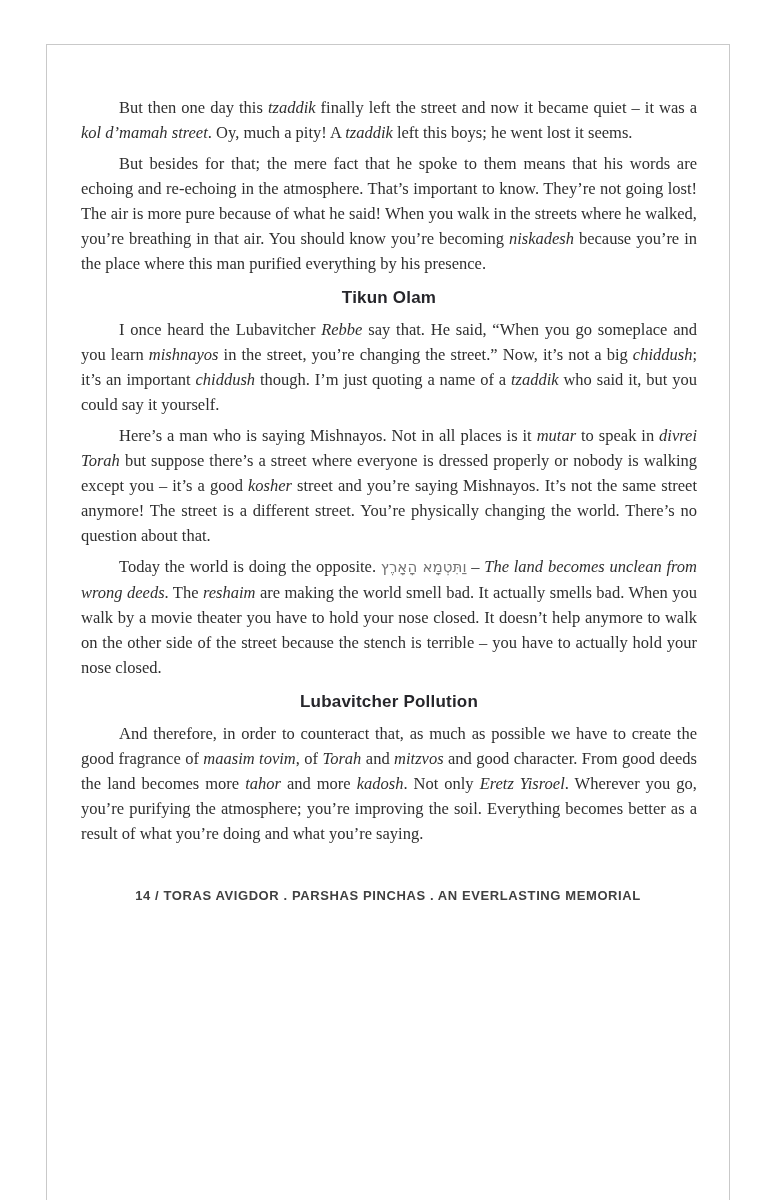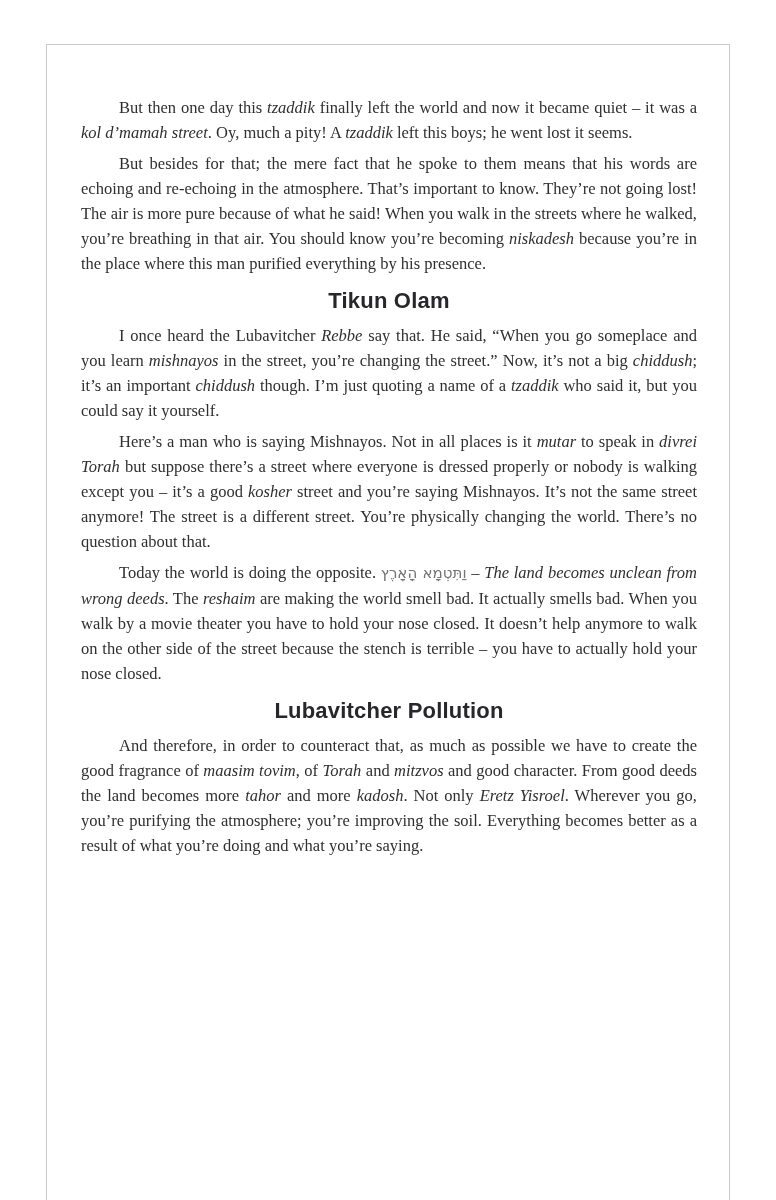--- a/index.html
+++ b/index.html
@@ -34,21 +34,21 @@
   .para .seg-italic { font-style: italic; }
   .para .seg-hebrew {
     font-family: "DejaVu Sans", sans-serif;
     font-style: normal;
     font-size: 15px;
     color: #737373;
   }
   .section-heading {
     font-family: "Liberation Sans", sans-serif;
     font-weight: 700;
-    font-size: 22px;
+    font-size: 17px;
     color: #26262b;
     text-align: center;
     margin: 12px 0 9px 0;
     letter-spacing: 0.2px;
   }
   .page-footer {
     font-family: "Liberation Sans", sans-serif;
     font-weight: 700;
     font-size: 13px;
     letter-spacing: 0.6px;
@@ -56,22 +56,23 @@
     text-align: center;
     margin-top: 42px;
   }
 </style>
 </head>
 <body>
 
 <div class="page-frame">
   <div class="content">
 
-      <p class="para indent"><span>But then one day this </span><span class="seg-italic">tzaddik</span><span> finally left the world and now it became quiet – it was a </span><span class="seg-italic">kol d’mamah street</span><span>. Oy, much a pity! A </span><span class="seg-italic">tzaddik</span><span> left this boys; he went lost it seems.</span></p>
+      <p class="para indent"><span>But then one day this </span><span class="seg-italic">tzaddik</span><span> finally left the street and now it became quiet – it was a </span><span class="seg-italic">kol d’mamah street</span><span>. Oy, much a pity! A </span><span class="seg-italic">tzaddik</span><span> left this boys; he went lost it seems.</span></p>
       <p class="para indent"><span>But besides for that; the mere fact that he spoke to them means that his words are echoing and re-echoing in the atmosphere. That’s important to know. They’re not going lost! The air is more pure because of what he said! When you walk in the streets where he walked, you’re breathing in that air. You should know you’re becoming </span><span class="seg-italic">niskadesh</span><span> because you’re in the place where this man purified everything by his presence.</span></p>
       <div class="section-heading">Tikun Olam</div>
       <p class="para indent"><span>I once heard the Lubavitcher </span><span class="seg-italic">Rebbe</span><span> say that. He said, “When you go someplace and you learn </span><span class="seg-italic">mishnayos</span><span> in the street, you’re changing the street.” Now, it’s not a big </span><span class="seg-italic">chiddush</span><span>; it’s an important </span><span class="seg-italic">chiddush</span><span> though. I’m just quoting a name of a </span><span class="seg-italic">tzaddik</span><span> who said it, but you could say it yourself.</span></p>
       <p class="para indent"><span>Here’s a man who is saying Mishnayos. Not in all places is it </span><span class="seg-italic">mutar</span><span> to speak in </span><span class="seg-italic">divrei Torah</span><span> but suppose there’s a street where everyone is dressed properly or nobody is walking except you – it’s a good </span><span class="seg-italic">kosher</span><span> street and you’re saying Mishnayos. It’s not the same street anymore! The street is a different street. You’re physically changing the world. There’s no question about that.</span></p>
       <p class="para indent"><span>Today the world is doing the opposite. </span><span class="seg-hebrew" dir="rtl">וַתִּטְמָא הָאָרֶץ</span><span> – </span><span class="seg-italic">The land becomes unclean from wrong deeds</span><span>. The </span><span class="seg-italic">reshaim</span><span> are making the world smell bad. It actually smells bad. When you walk by a movie theater you have to hold your nose closed. It doesn’t help anymore to walk on the other side of the street because the stench is terrible – you have to actually hold your nose closed.</span></p>
       <div class="section-heading">Lubavitcher Pollution</div>
       <p class="para indent"><span>And therefore, in order to counteract that, as much as possible we have to create the good fragrance of </span><span class="seg-italic">maasim tovim</span><span>, of </span><span class="seg-italic">Torah</span><span> and </span><span class="seg-italic">mitzvos</span><span> and good character. From good deeds the land becomes more </span><span class="seg-italic">tahor</span><span> and more </span><span class="seg-italic">kadosh</span><span>. Not only </span><span class="seg-italic">Eretz Yisroel</span><span>. Wherever you go, you’re purifying the atmosphere; you’re improving the soil. Everything becomes better as a result of what you’re doing and what you’re saying.</span></p>
     </div>
+  <div class="page-footer">14 / TORAS AVIGDOR . PARSHAS PINCHAS . AN EVERLASTING MEMORIAL</div>
 </div>
 
 </body></html>

